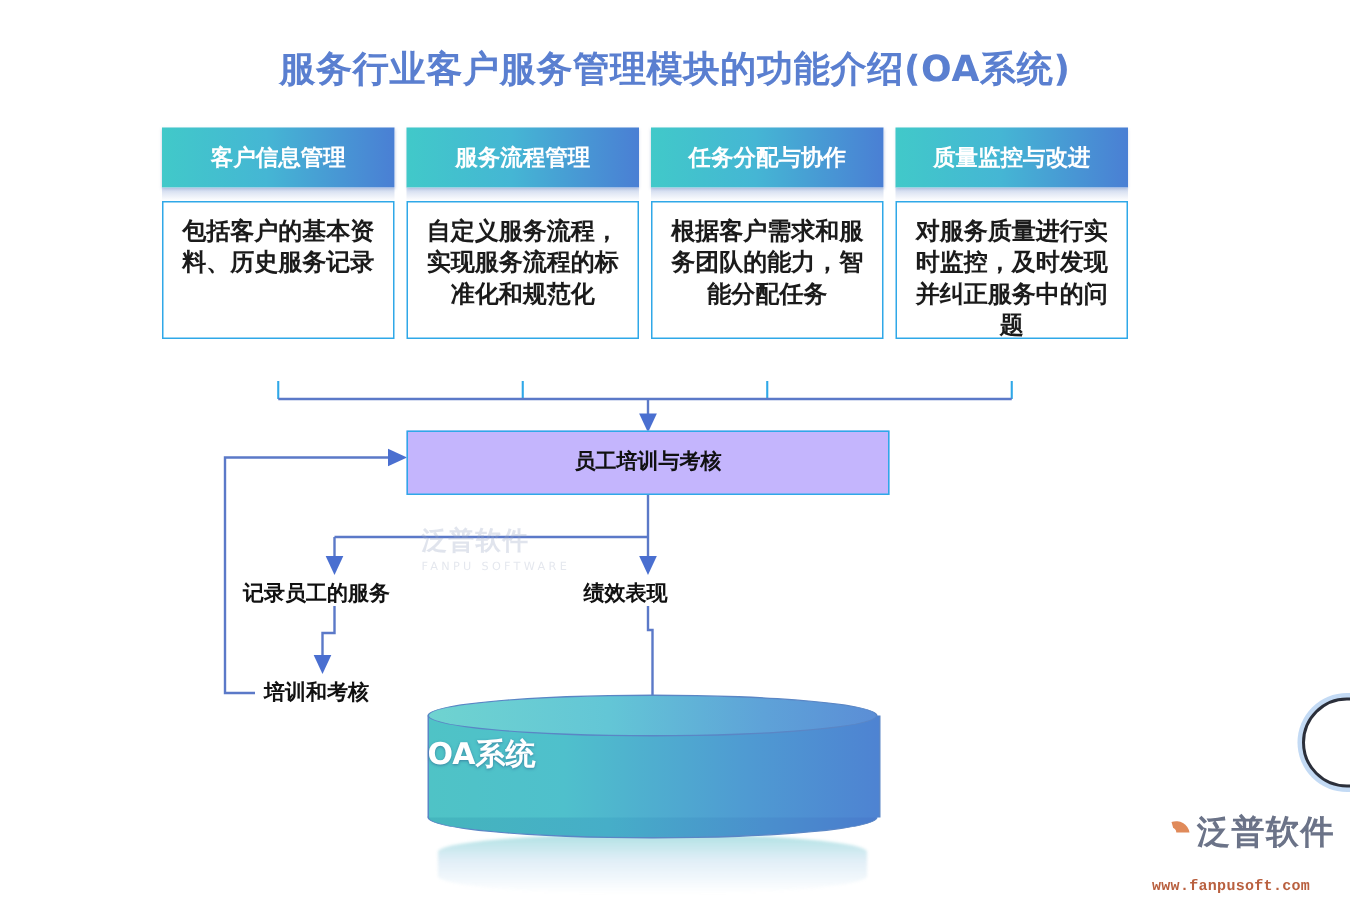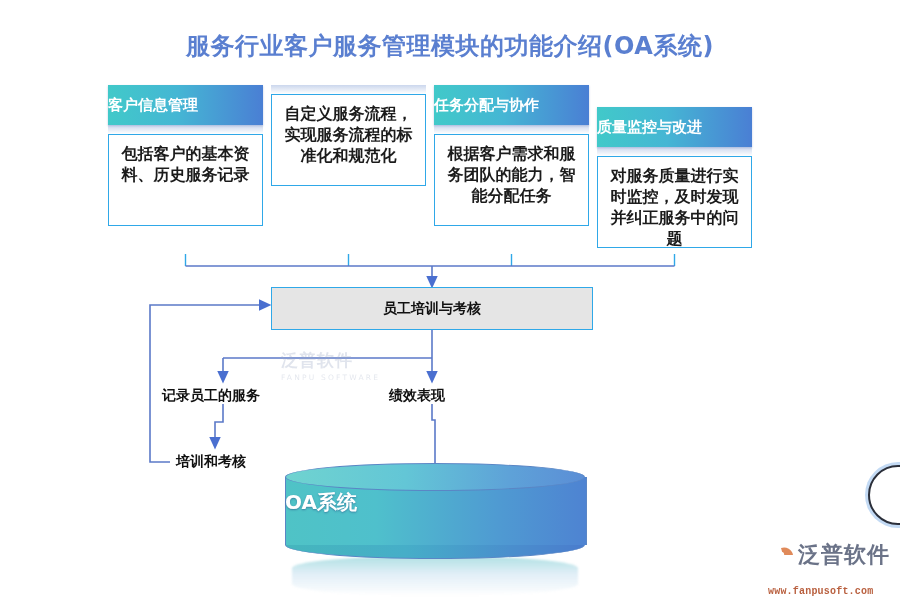--- a/index.html
+++ b/index.html
@@ -18,45 +18,45 @@
     text-align:center;
     font-size:24px;font-weight:bold;
     color:#5a7fd0;
     letter-spacing:.5px;
     white-space:nowrap;
   }
 
   
   .card{position:absolute;top:85px;width:155px;}
   .card-head{
-    height:40px;line-height:40px;text-align:left;
+    height:40px;line-height:40px;text-align:center;
     color:#ffffff;font-size:15px;font-weight:bold;
     background:linear-gradient(90deg,#41c9c9 0%,#45b6d4 45%,#4a7fd4 100%);
     box-shadow:0 1px 2px rgba(80,110,170,.35);
   }
   .card-shadowstrip{
     height:9px;
     background:linear-gradient(180deg,rgba(140,165,215,.45),rgba(255,255,255,0));
   }
   .card-body{
     height:92px;
     border:1px solid #2fa8e8;
     background:#ffffff;
     box-sizing:border-box;
     padding:8px 9px 0 9px;
     text-align:center;
     font-size:16px;font-weight:bold;color:#1b1b1b;
     line-height:21px;
   }
-  .c0{left:108px;} .c1{left:271px;} .c2{left:434px;border-radius:18px;} .c3{left:597px;margin-top:22px;}
+  .c0{left:108px;} .c1{left:271px;} .c2{left:434px;border-radius:18px;} .c3{left:597px;}
 
   
   .flowbox{
     position:absolute;left:271px;top:287px;width:322px;height:43px;
-    border:1px solid #2fa8e8;background:#e5e5e5;box-sizing:border-box;
+    border:1px solid #2fa8e8;background:#c4b5fd;box-sizing:border-box;
     text-align:center;line-height:41px;
     font-size:14px;font-weight:bold;color:#111;
   }
 
   
   .nodelabel{
     position:absolute;
     font-size:14px;font-weight:bold;color:#111;
     white-space:nowrap;
   }
@@ -170,20 +170,21 @@
     </g>
   </svg>
 
   <div class="card c0">
     <div class="card-head">客户信息管理</div>
     <div class="card-shadowstrip"></div>
     <div class="card-body">包括客户的基本资料、历史服务记录</div>
   </div>
 
   <div class="card c1">
+    <div class="card-head">服务流程管理</div>
     <div class="card-shadowstrip"></div>
     <div class="card-body">自定义服务流程，实现服务流程的标准化和规范化</div>
   </div>
 
   <div class="card c2">
     <div class="card-head">任务分配与协作</div>
     <div class="card-shadowstrip"></div>
     <div class="card-body">根据客户需求和服务团队的能力，智能分配任务</div>
   </div>
 

